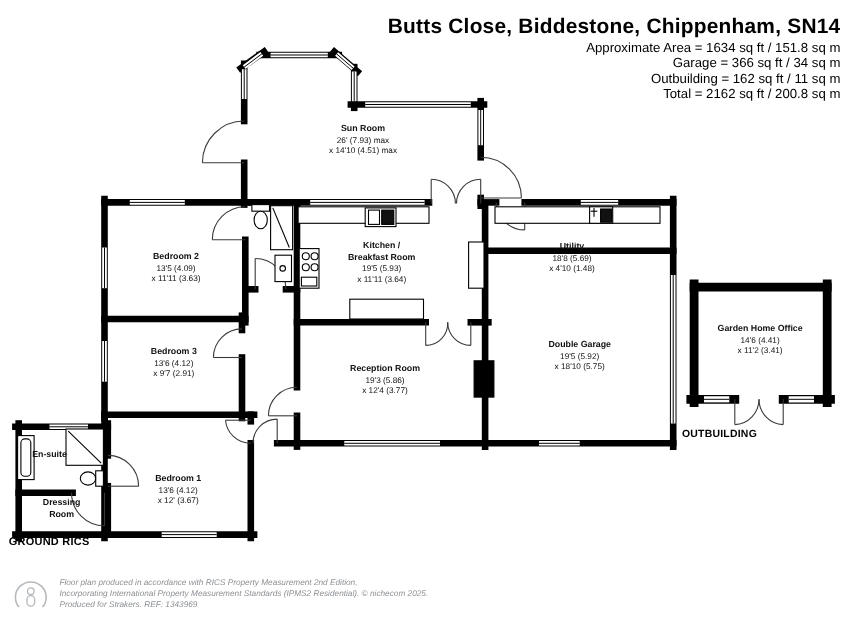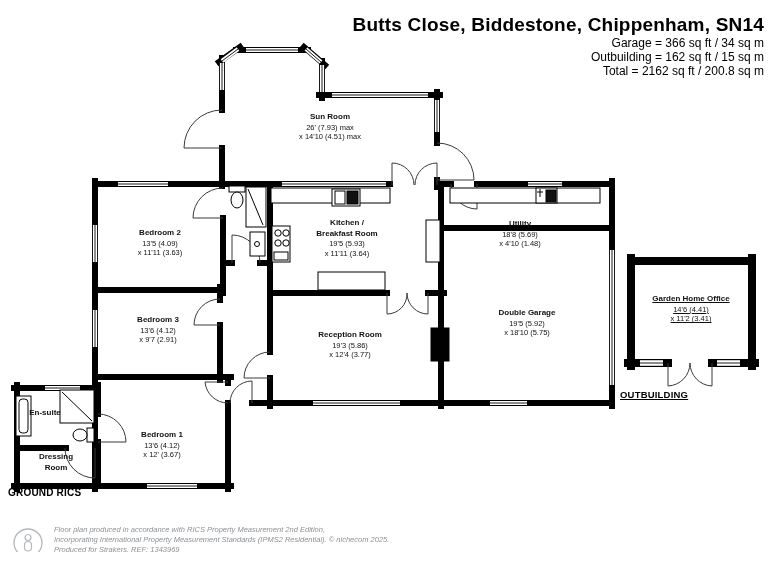--- a/index.html
+++ b/index.html
@@ -7,21 +7,21 @@
           font-family:"Liberation Sans", sans-serif;color:#000;}
   svg.plan{position:absolute;left:0;top:0;}
   .hdr{position:absolute;top:14px;right:4px;width:440px;text-align:right;}
   .hdr .title{font-size:19px;font-weight:bold;letter-spacing:.2px;}
   .hdr .aline{font-size:12px;line-height:14px;}
   .hdr .disc{font-size:9px;margin-top:2px;}
   .rlabel{position:absolute;text-align:center;transform:translateX(-50%);
           font-size:7.5px;line-height:1.32;white-space:nowrap;color:#111;}
   .rlabel .nm{font-weight:bold;font-size:8px;}
   .biglab{position:absolute;font-weight:bold;font-size:10px;letter-spacing:.2px;}
-  .oblab{position:absolute;font-weight:bold;font-size:9.5px;letter-spacing:.2px;text-decoration:underline;}
+  .oblab{position:absolute;font-weight:bold;font-size:9.5px;letter-spacing:.2px;}
   .footer{position:absolute;left:10px;top:525px;display:flex;align-items:flex-start;}
   .footer .ftxt{margin-left:44px;font-size:7.5px;line-height:10px;color:#8d9195;font-style:italic;}
   .flogo{position:absolute;left:12px;top:527px;}
 </style>
 </head>
 <body>
 
 <div class="canvas">
 
   <svg class="plan" width="768" height="576" viewBox="0 0 768 576">
@@ -215,22 +215,23 @@
       <ellipse cx="80" cy="435" rx="7" ry="6"></ellipse>
 
       <rect x="426" y="220" width="14" height="42"></rect>
 
       <rect x="431" y="328" width="18" height="33" fill="#000"></rect>
     </g>
   </svg>
 
   <div class="hdr">
     <div class="title">Butts Close, Biddestone, Chippenham, SN14</div>
+    <div class="aline">Approximate Area = 1634 sq ft / 151.8 sq m</div>
     <div class="aline">Garage = 366 sq ft / 34 sq m</div>
-    <div class="aline">Outbuilding = 162 sq ft / 15 sq m</div>
+    <div class="aline">Outbuilding = 162 sq ft / 11 sq m</div>
     <div class="aline">Total = 2162 sq ft / 200.8 sq m</div>
   </div>
 
   <div class="rlabel" style="left:330px;top:112px;">
     <div class="nm">Sun Room</div>
     <div>26' (7.93) max</div>
     <div>x 14'10 (4.51) max</div>
   </div>
 
   <div class="rlabel" style="left:160px;top:228px;">
@@ -251,21 +252,21 @@
     <div>18'8 (5.69)</div>
     <div>x 4'10 (1.48)</div>
   </div>
 
   <div class="rlabel" style="left:527px;top:308px;">
     <div class="nm">Double Garage</div>
     <div>19'5 (5.92)</div>
     <div>x 18'10 (5.75)</div>
   </div>
 
-  <div class="rlabel" style="left:691px;top:294px;text-decoration:underline;">
+  <div class="rlabel" style="left:691px;top:294px;">
     <div class="nm">Garden Home Office</div>
     <div>14'6 (4.41)</div>
     <div>x 11'2 (3.41)</div>
   </div>
 
   <div class="rlabel" style="left:350px;top:330px;">
     <div class="nm">Reception Room</div>
     <div>19'3 (5.86)</div>
     <div>x 12'4 (3.77)</div>
   </div>

